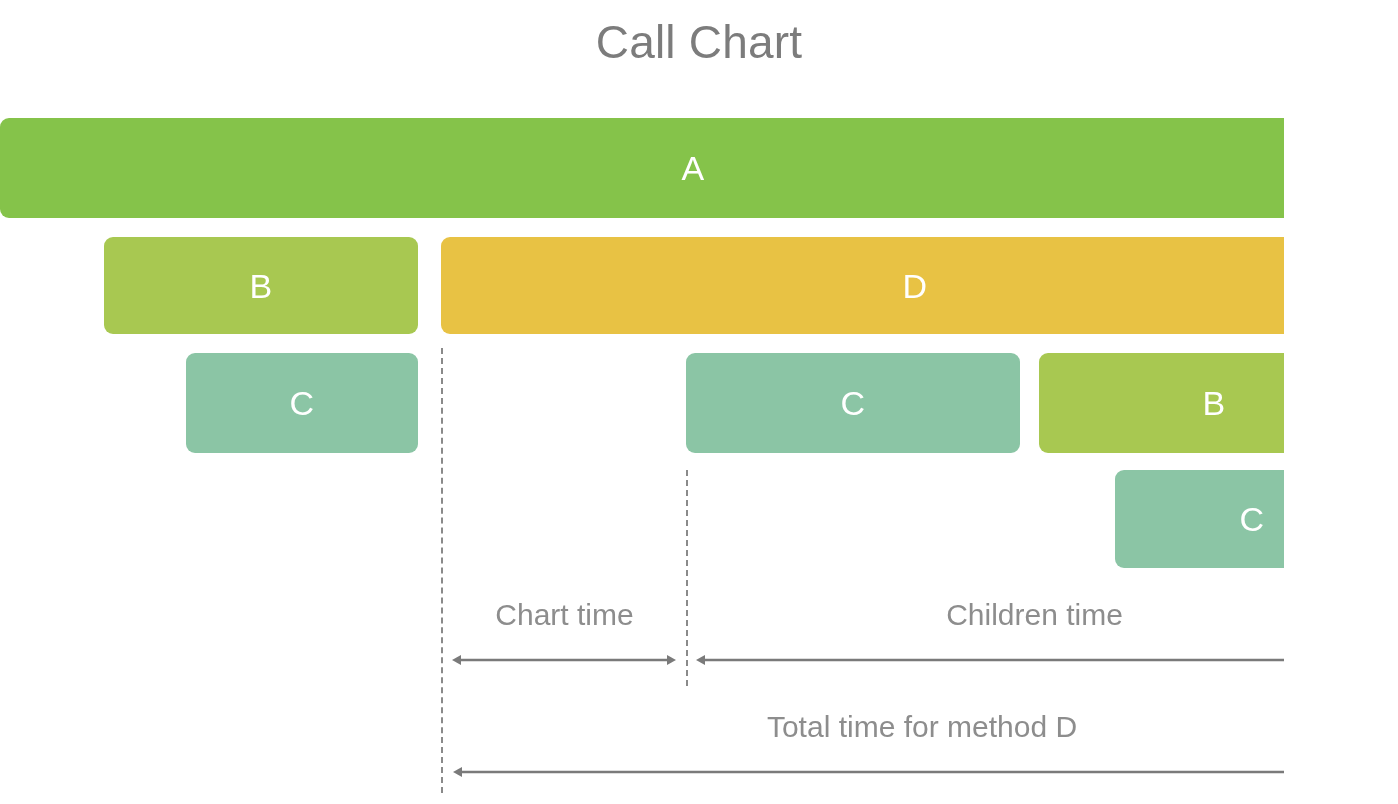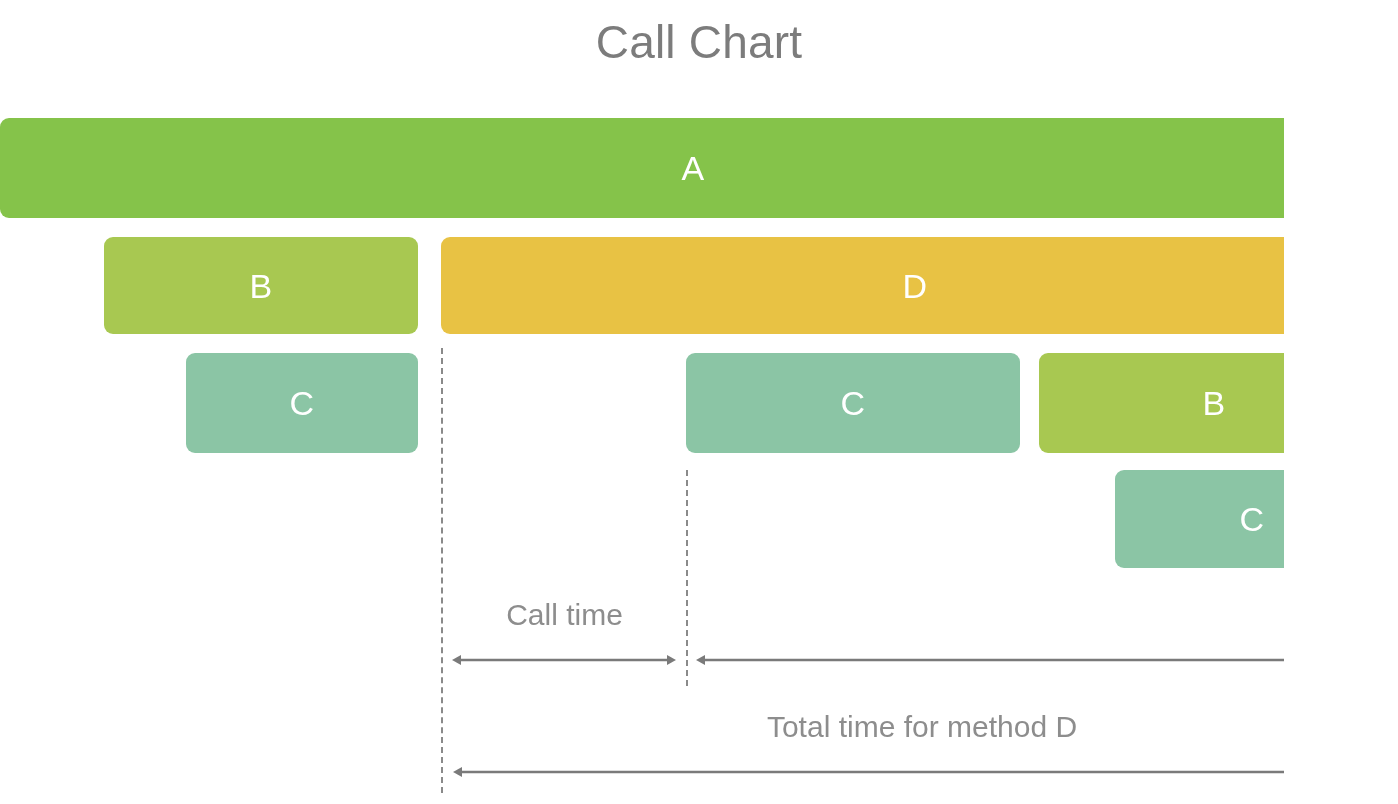--- a/index.html
+++ b/index.html
@@ -98,33 +98,34 @@
   </div>
 
   <div class="bar" style="left:1115px; top:470px; width:274px; height:98px; background:#8bc5a5;">
     <span class="bar-label">C</span>
   </div>
 
   <div class="vline" style="left:441px; top:348px; height:445px;"></div>
   <div class="vline" style="left:686px; top:470px; height:216px;"></div>
   <div class="vline" style="left:1381px; top:588px; height:208px;"></div>
 
-  <div class="annot-label" style="left:443px; top:597px; width:243px;">Call time</div>
+  <div class="annot-label" style="left:443px; top:597px; width:243px;">Chart time</div>
   <svg class="arrow-svg" style="left:441px; top:644px;" width="246" height="32" viewBox="0 0 246 32">
     <defs>
       <marker id="ah-start" markerWidth="11" markerHeight="11" refX="9.5" refY="5.5" orient="auto" markerUnits="userSpaceOnUse">
         <path d="M9.5,0.5 L9.5,10.5 L0.5,5.5 Z" fill="#7a7a7a"></path>
       </marker>
       <marker id="ah-end" markerWidth="11" markerHeight="11" refX="1.5" refY="5.5" orient="auto" markerUnits="userSpaceOnUse">
         <path d="M1.5,0.5 L1.5,10.5 L10.5,5.5 Z" fill="#7a7a7a"></path>
       </marker>
     </defs>
     <line x1="20" y1="16" x2="226" y2="16" stroke="#7a7a7a" stroke-width="2.6" marker-start="url(#ah-start)" marker-end="url(#ah-end)"></line>
   </svg>
 
+  <div class="annot-label" style="left:688px; top:597px; width:693px;">Children time</div>
   <svg class="arrow-svg" style="left:686px; top:644px;" width="696" height="32" viewBox="0 0 696 32">
     <line x1="19" y1="16" x2="677" y2="16" stroke="#7a7a7a" stroke-width="2.6" marker-start="url(#ah-start)" marker-end="url(#ah-end)"></line>
   </svg>
 
   <div class="annot-label" style="left:452px; top:709px; width:940px;">Total time for method D</div>
   <svg class="arrow-svg" style="left:441px; top:756px;" width="941" height="32" viewBox="0 0 941 32">
     <line x1="21" y1="16" x2="922" y2="16" stroke="#7a7a7a" stroke-width="2.6" marker-start="url(#ah-start)" marker-end="url(#ah-end)"></line>
   </svg>
 
 </div>

